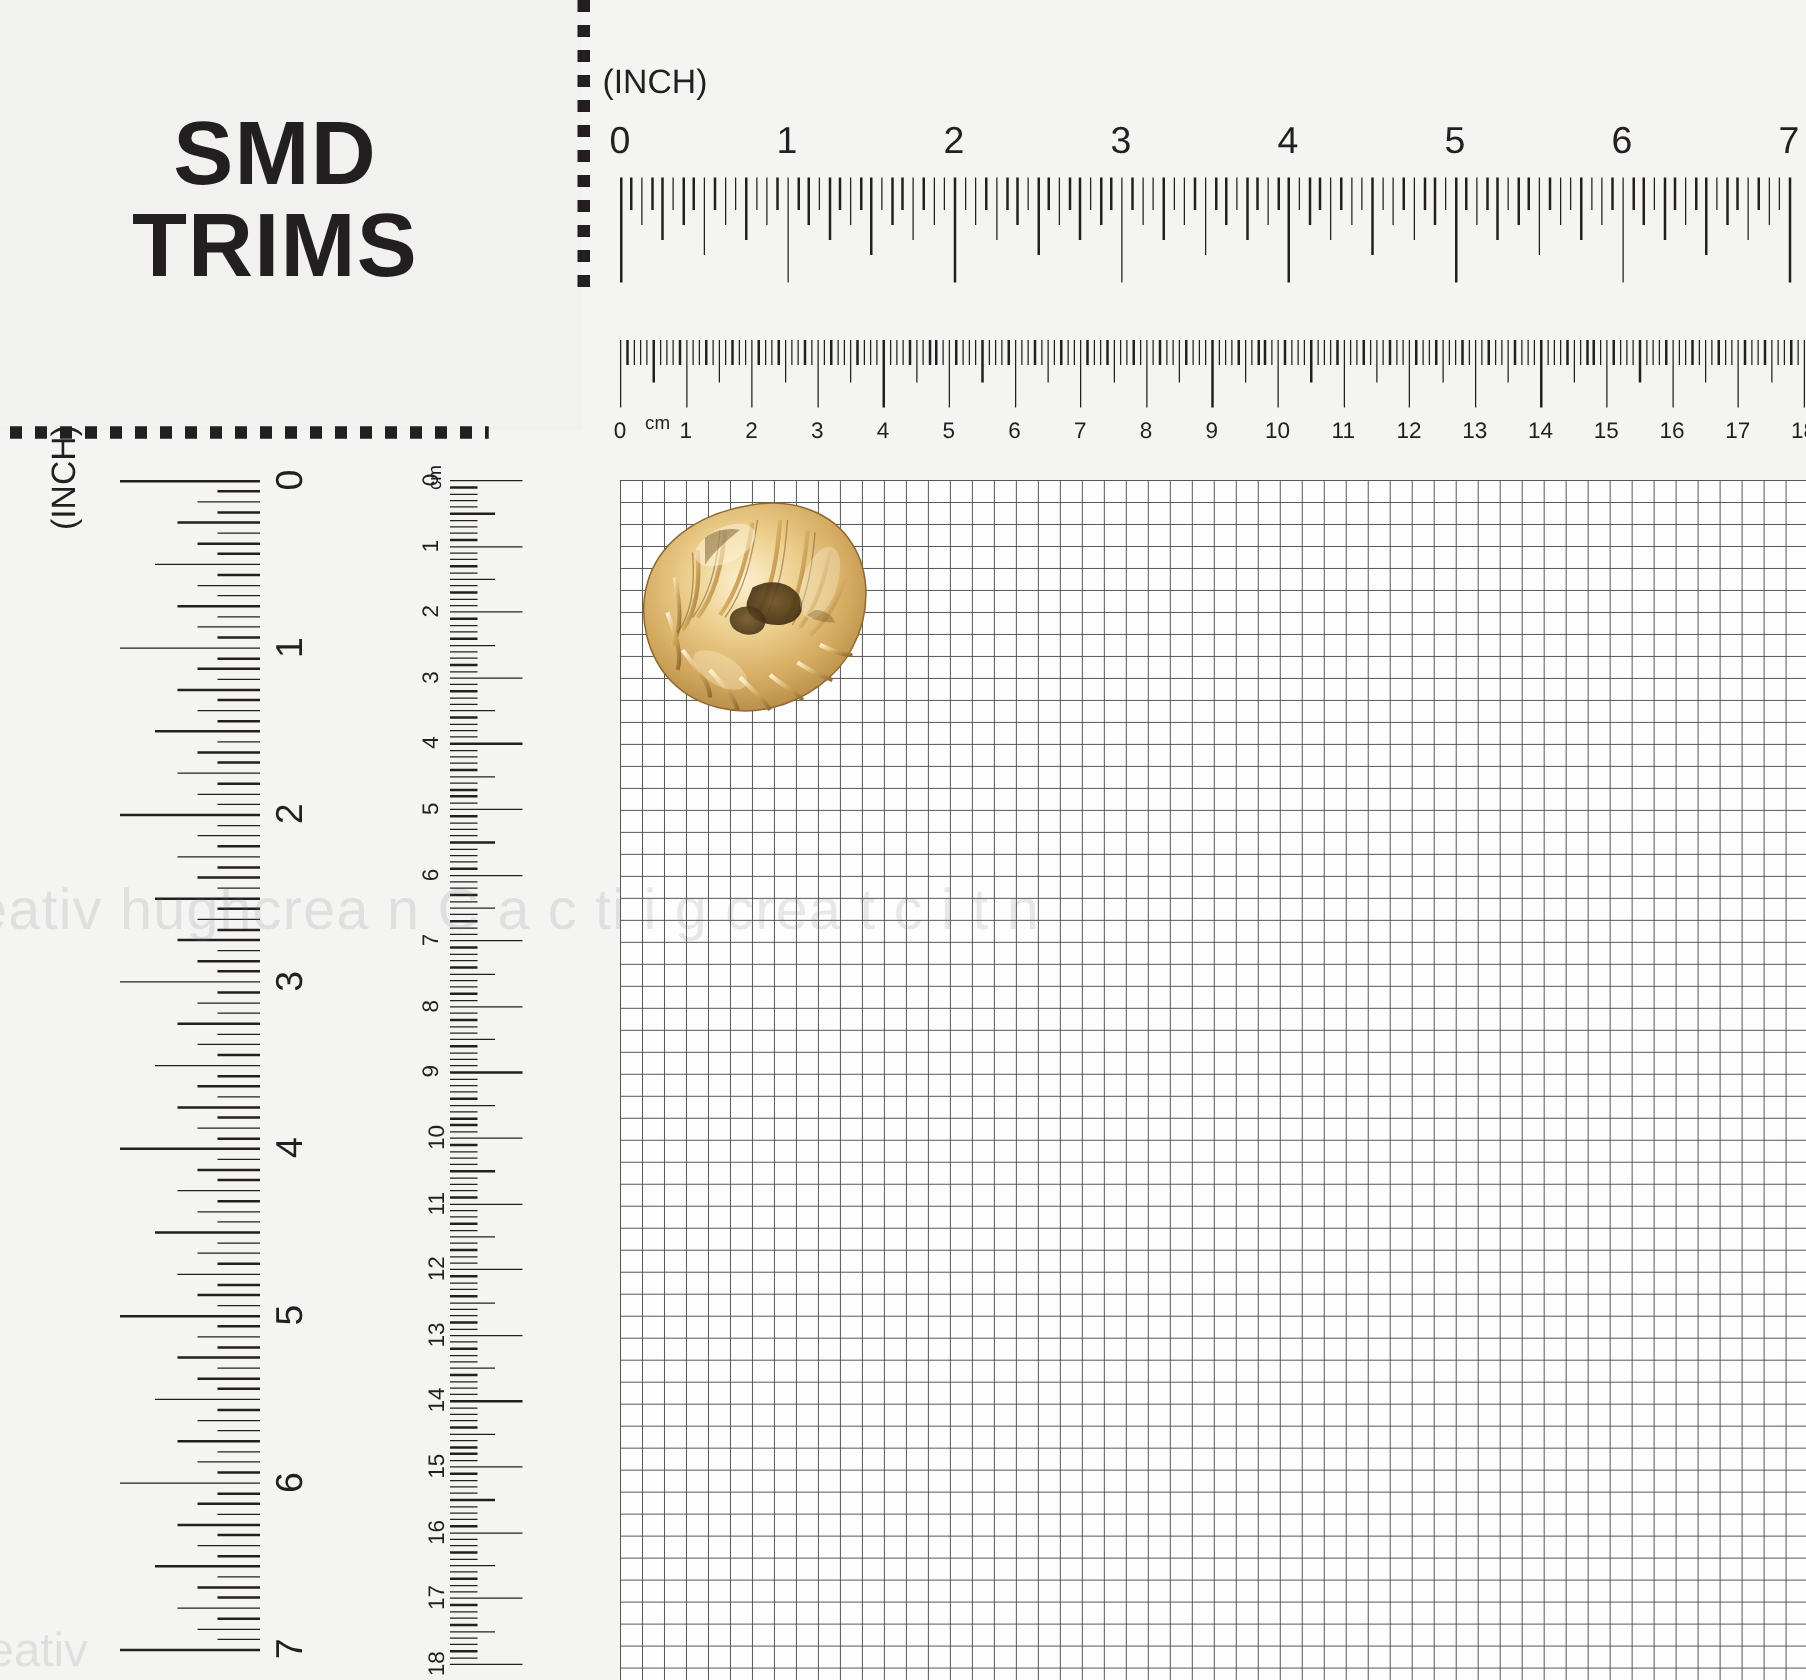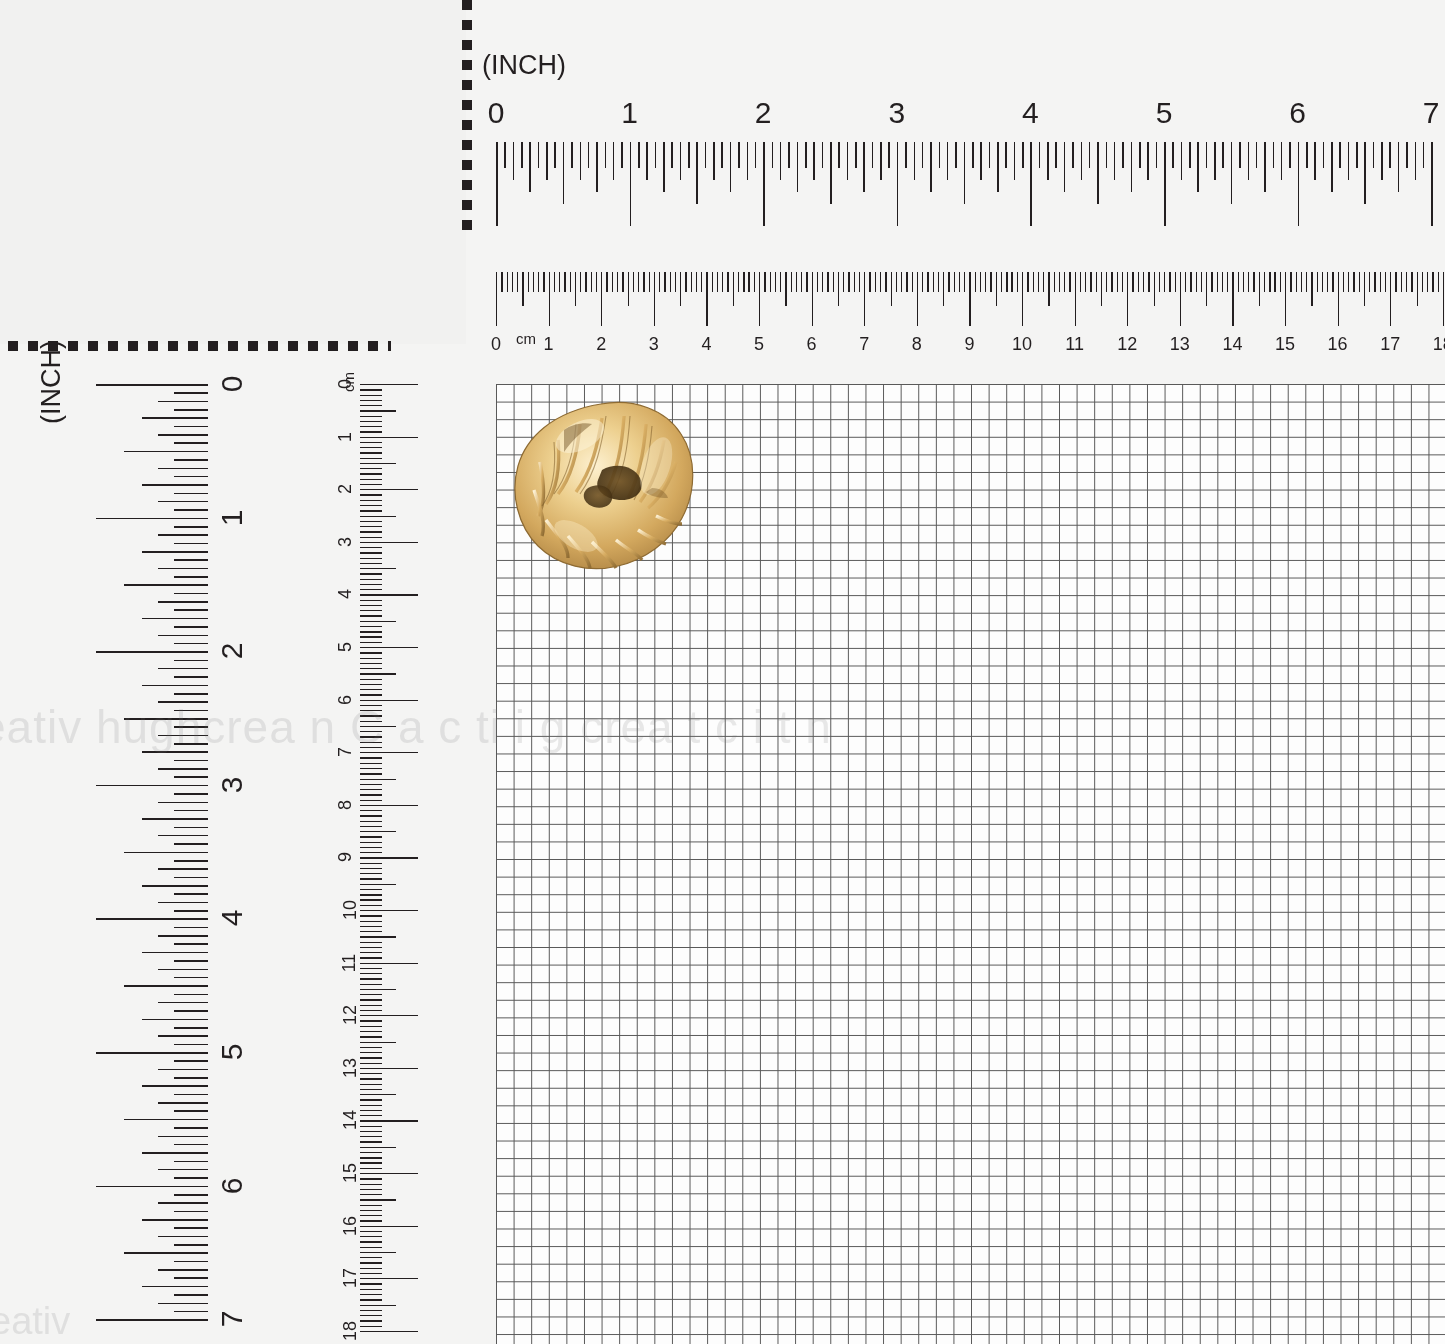--- a/index.html
+++ b/index.html
@@ -252,20 +252,24 @@
 
 <div id="page">
 
   <div class="ruler-band-top"></div>
   <div class="ruler-band-left"></div>
 
   <div class="grid-area">
     <div class="grid-lines"></div>
   </div>
 
+  <div class="brand">
+    <span>SMD</span>
+    <span class="line2">TRIMS</span>
+  </div>
 
   <div class="dots-vertical"></div>
   <div class="dots-horizontal"></div>
 
   <div class="top-inch" id="topInch">
     <div class="unit-label">(INCH)</div>
   <div class="tick" style="left: 0px; top: 46px; height: 84px;"></div>
       <div class="tick" style="left: 8.35px; top: 46px; height: 26px;"></div>
       <div class="tick" style="left: 16.7px; top: 46px; height: 38px;"></div>
       <div class="tick" style="left: 25.05px; top: 46px; height: 26px;"></div>

